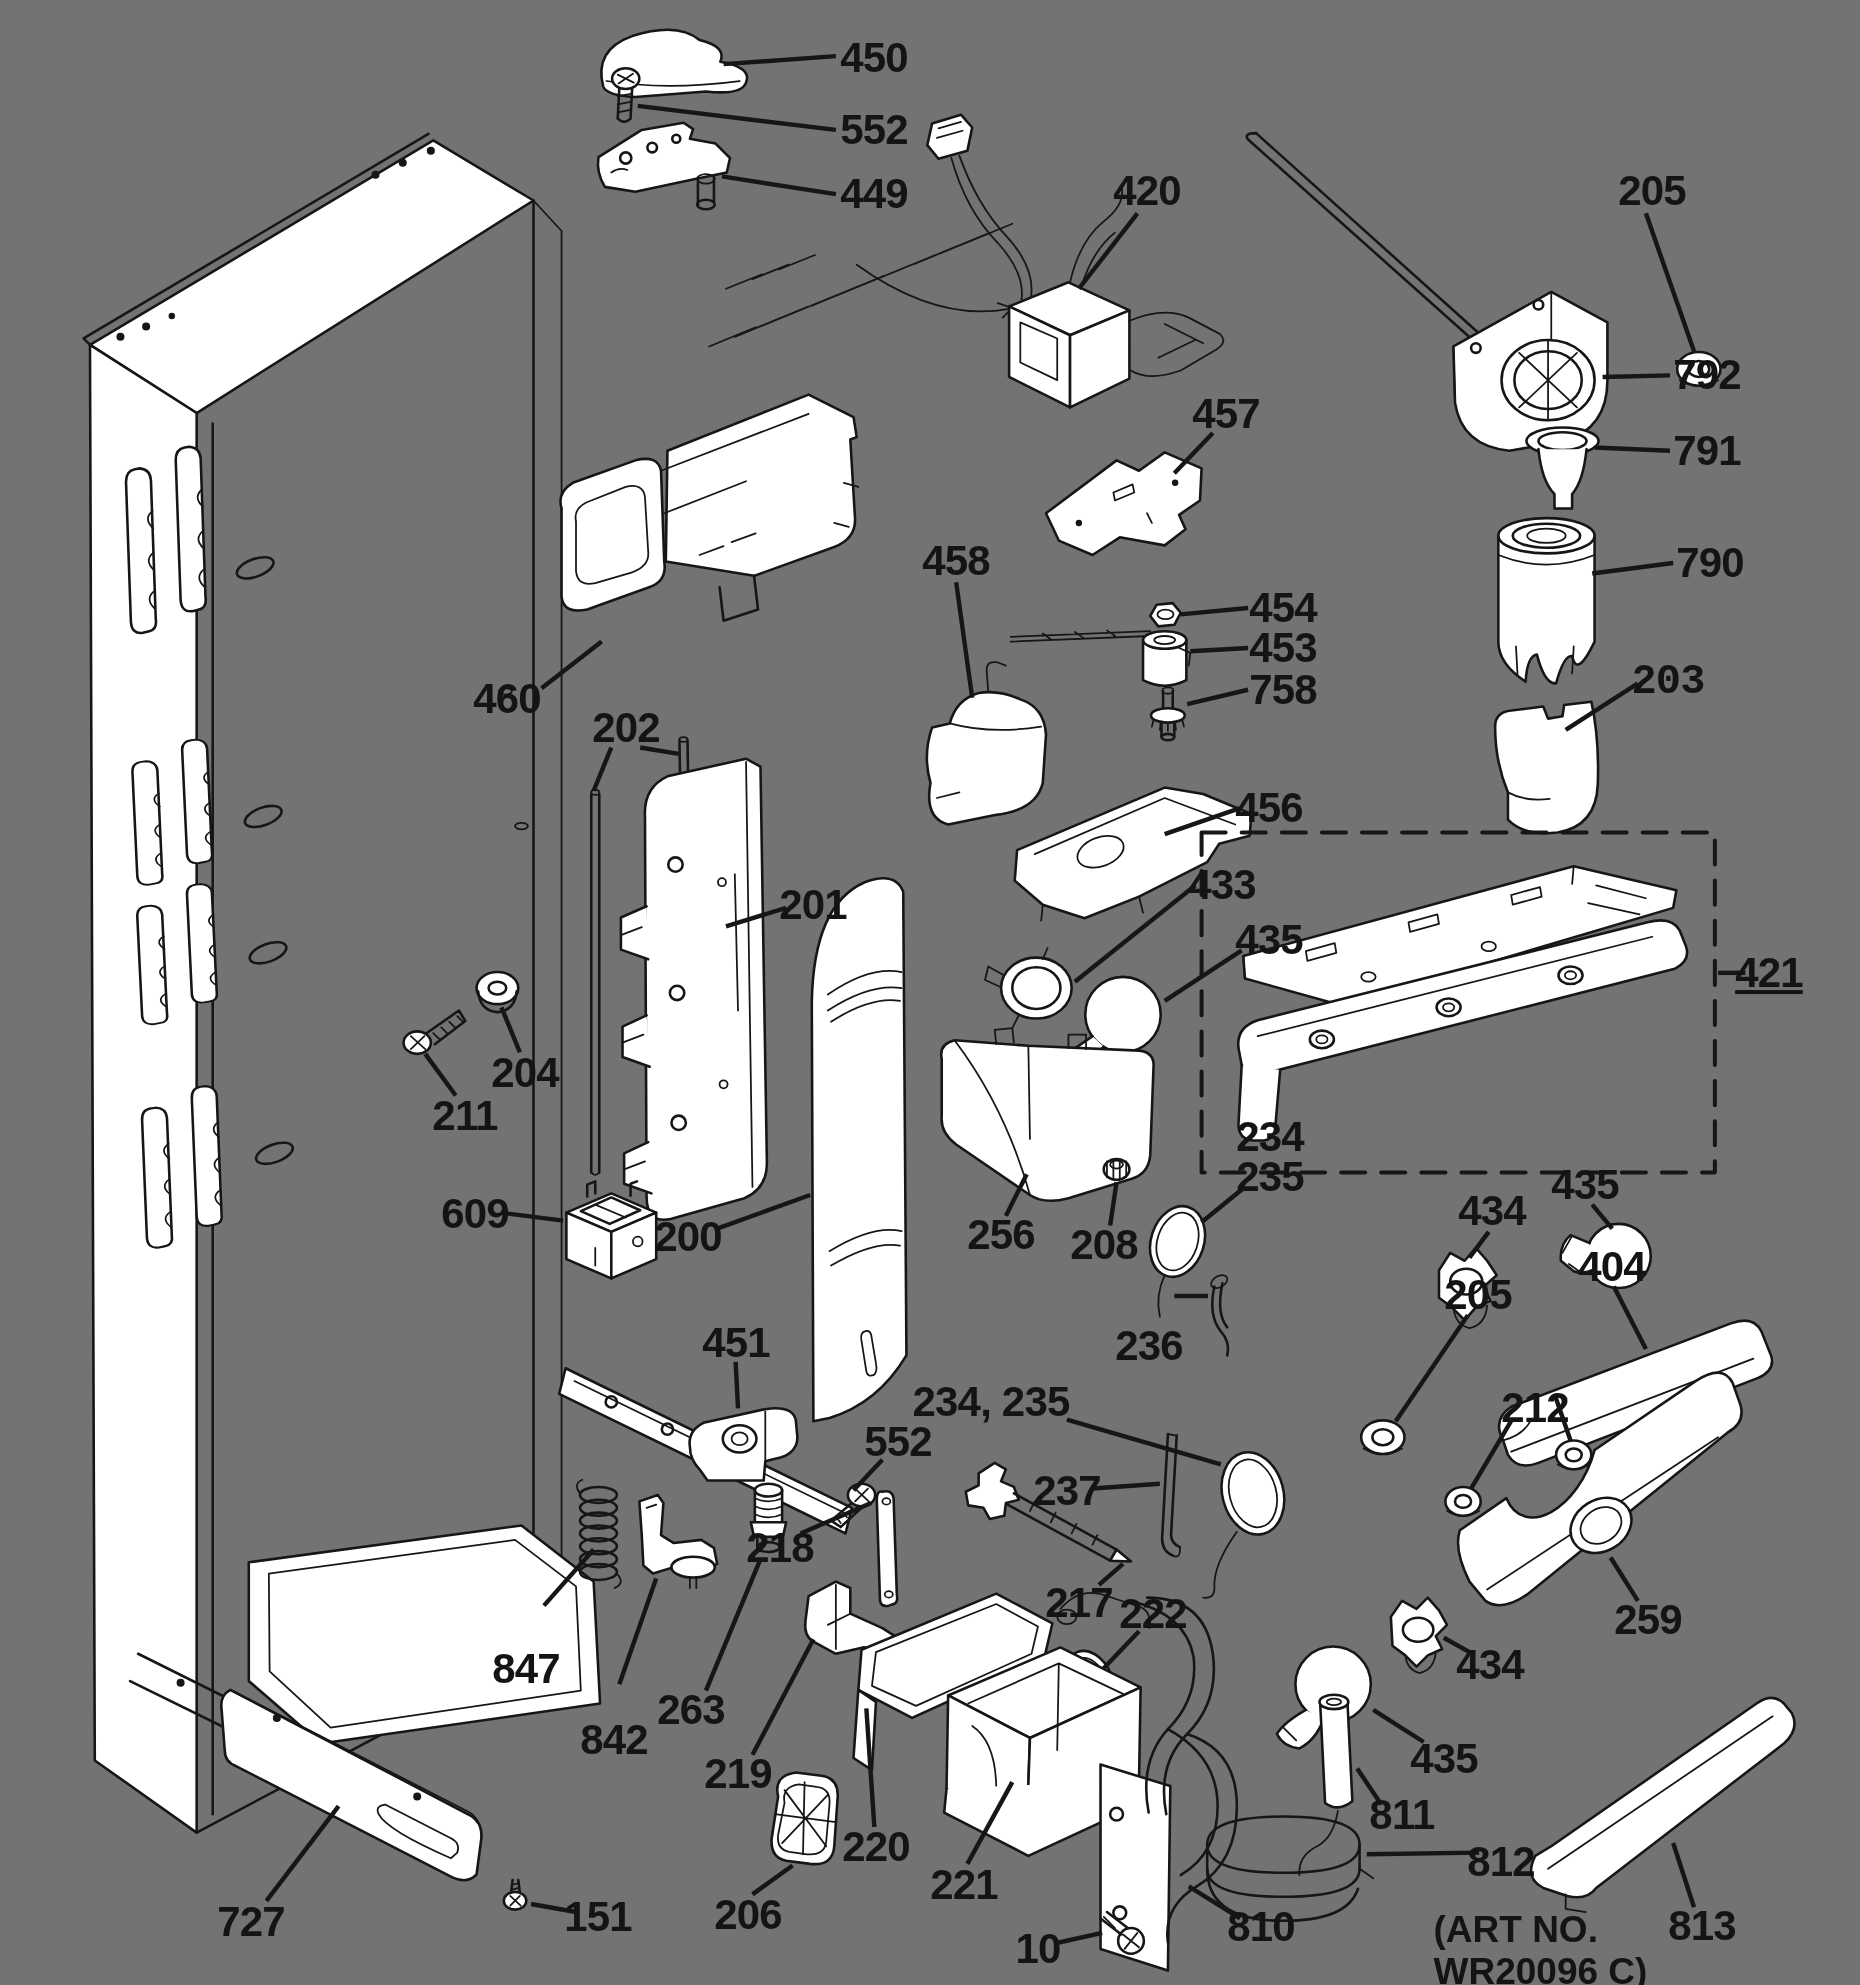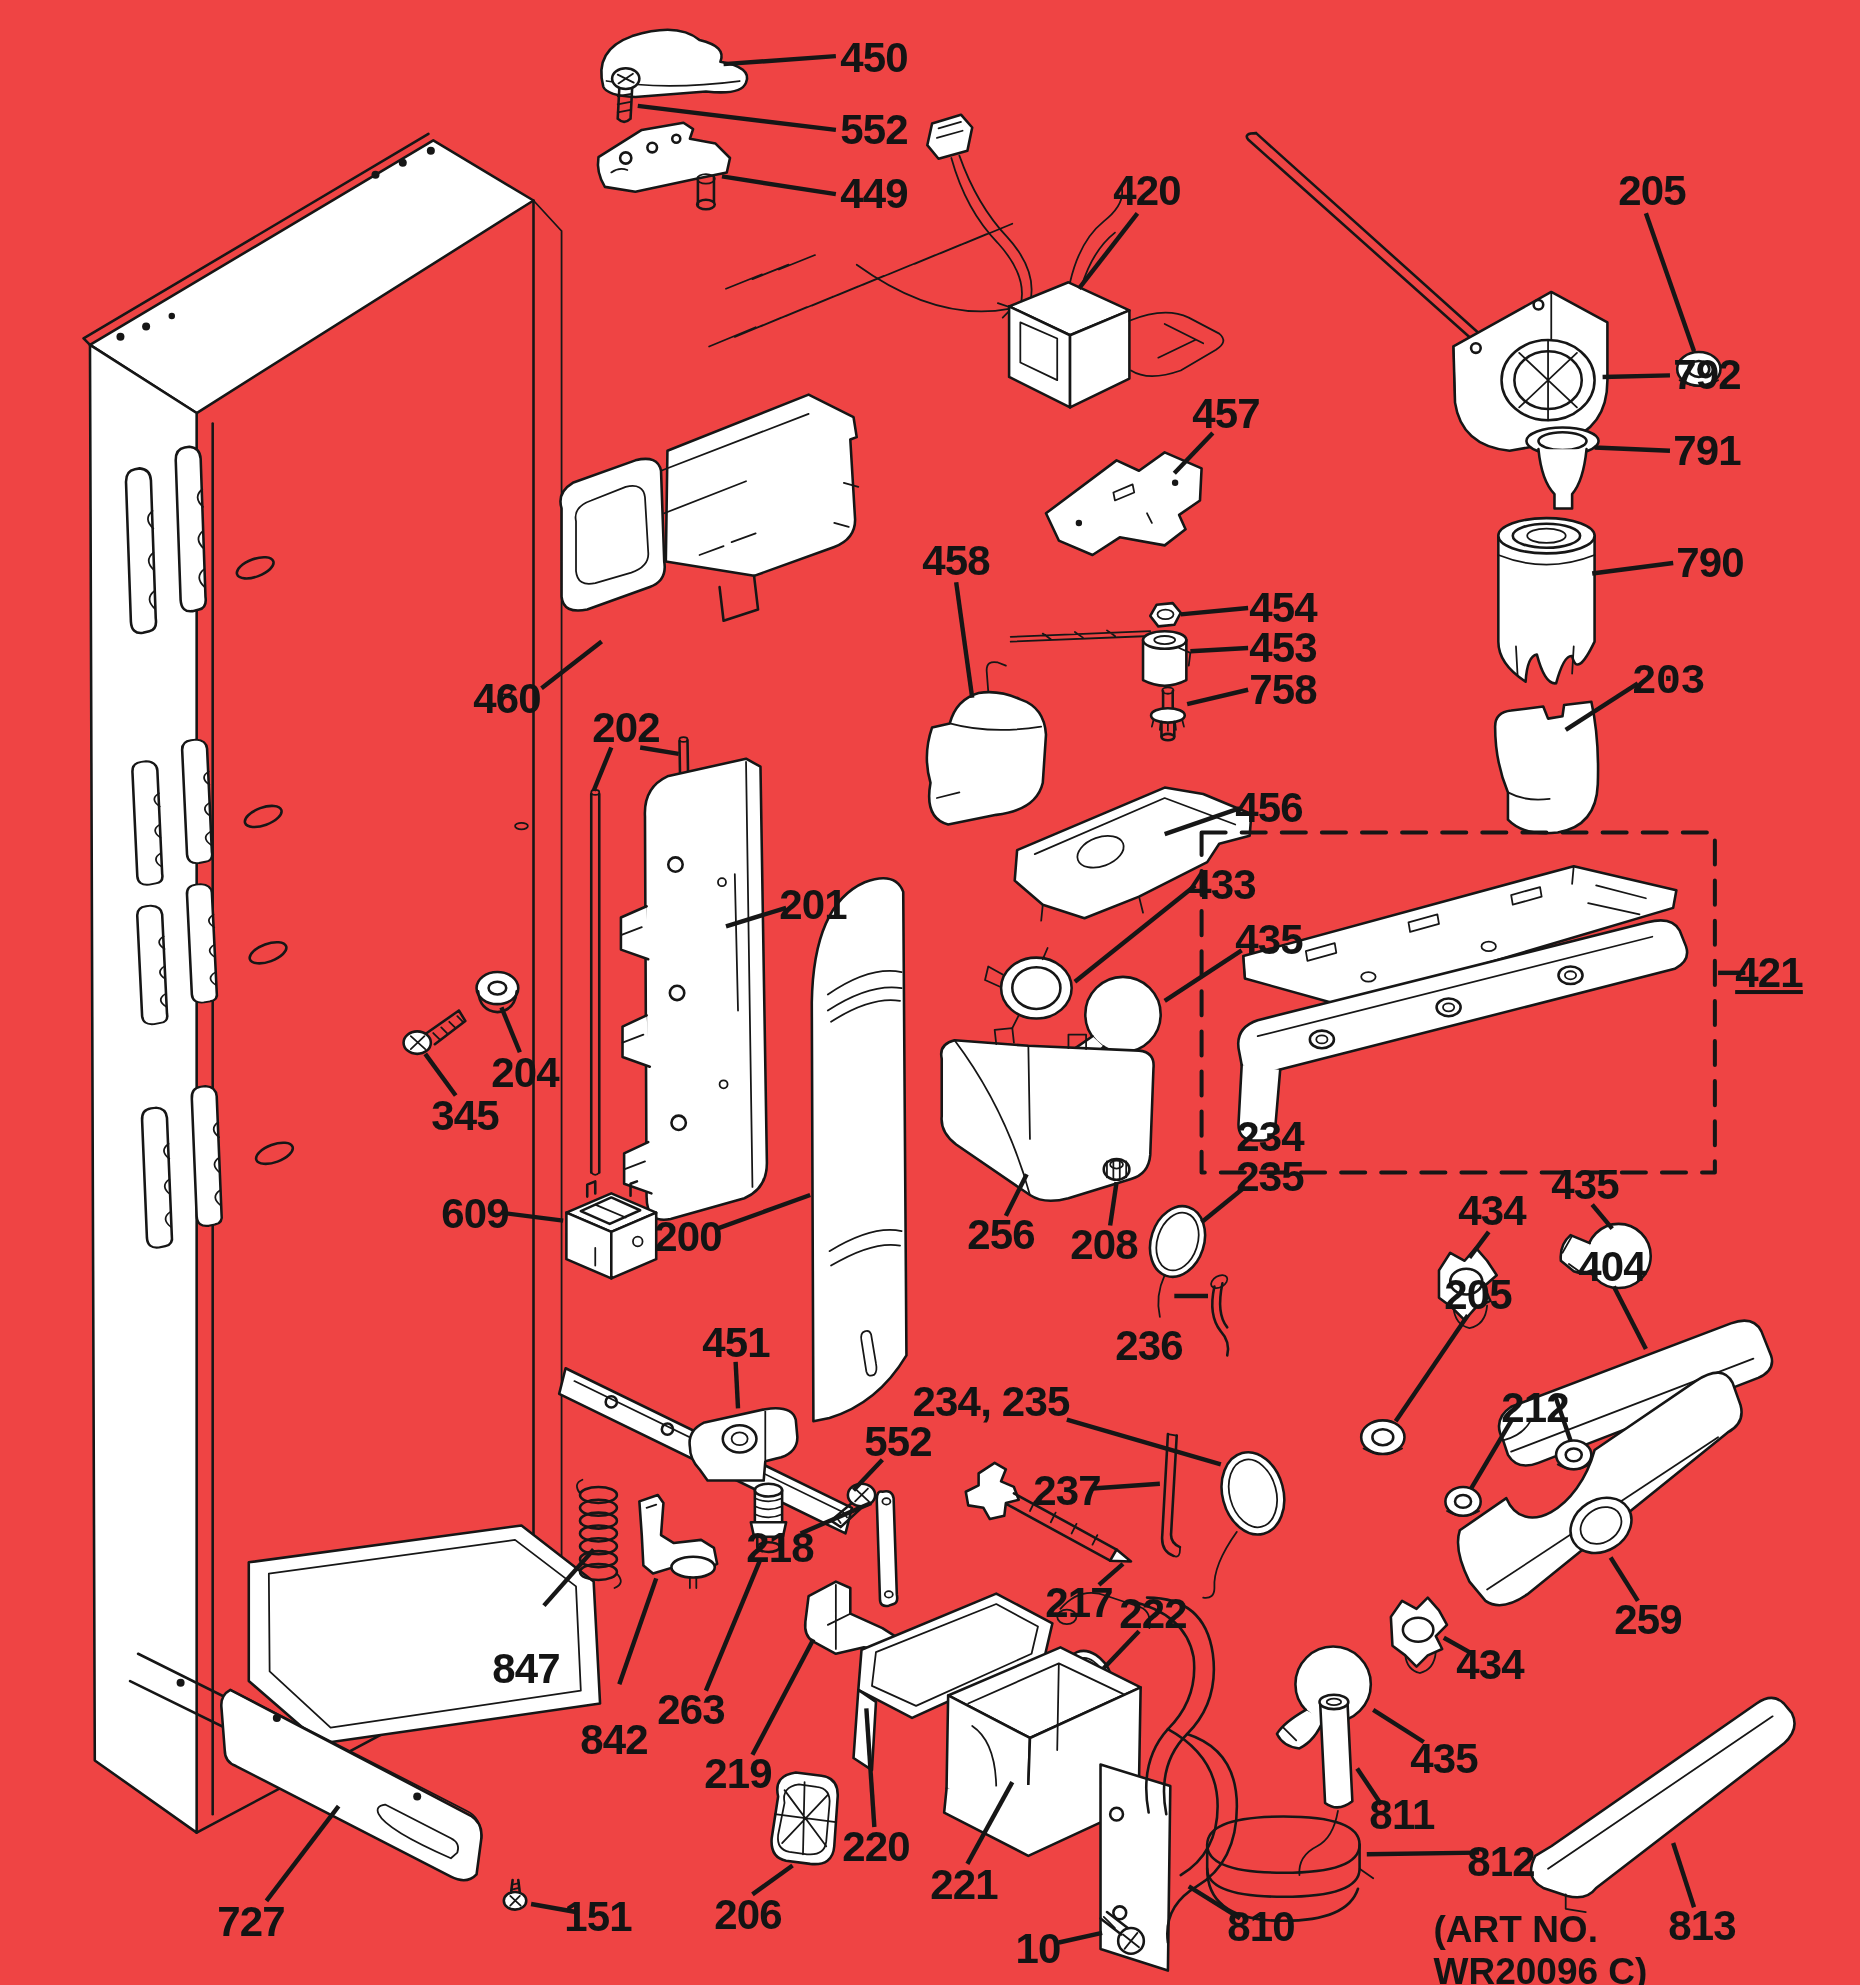--- a/index.html
+++ b/index.html
@@ -1,16 +1,16 @@
 <!DOCTYPE html>
 <html style="font-size:13px"><head>
 <meta charset="utf-8">
 <style>
   html,body{margin:0;padding:0;background:#fff;}
-  .diagram{position:relative;width:1861px;height:1985px;background:#ef4444;
+  .diagram{position:relative;width:1861px;height:1985px;background:#737373;
            font-family:"Liberation Sans",sans-serif;overflow:hidden;}
   svg.layer{position:absolute;left:0;top:0;}
   .art *{stroke:#161616;stroke-width:3.2;fill:none;stroke-linecap:round;stroke-linejoin:round;}
   .art .f{fill:#ffffff;}
   .art .thin{stroke-width:2.2;}
   .art .dot{fill:#161616;stroke:none;}
   .art .dash{stroke-dasharray:30 20;stroke-width:5;}
   #leaders line{stroke:#161616;stroke-width:5.5;stroke-linecap:butt;}
   .part-label{position:absolute;transform:translate(-50%,-50%);
               font-size:42px;font-weight:600;color:#141414;line-height:.95;
@@ -534,21 +534,21 @@
       <div class="part-label" style="left: 1283px; top: 608px;">454</div>
       <div class="part-label" style="left: 1283px; top: 648px;">453</div>
       <div class="part-label" style="left: 1283px; top: 690px;">758</div>
       <div class="part-label" style="left: 507px; top: 699px;">460</div>
       <div class="part-label" style="left: 626px; top: 728px;">202</div>
       <div class="part-label" style="left: 1269px; top: 808px;">456</div>
       <div class="part-label" style="left: 1222px; top: 885px;">433</div>
       <div class="part-label" style="left: 1269px; top: 940px;">435</div>
       <div class="part-label" style="left: 813px; top: 905px;">201</div>
       <div class="part-label" style="left: 525px; top: 1073px;">204</div>
-      <div class="part-label" style="left: 465px; top: 1116px;">345</div>
+      <div class="part-label" style="left: 465px; top: 1116px;">211</div>
       <div class="part-label" style="left: 1769px; top: 973px; text-decoration: underline;">421</div>
       <div class="part-label" style="left: 475px; top: 1214px;">609</div>
       <div class="part-label" style="left: 688px; top: 1237px;">200</div>
       <div class="part-label" style="left: 1001px; top: 1235px;">256</div>
       <div class="part-label" style="left: 1104px; top: 1245px;">208</div>
       <div class="part-label" style="left: 1270px; top: 1157px;">234
 235</div>
       <div class="part-label" style="left: 1149px; top: 1298px; margin-top: 48px;">236</div>
       <div class="part-label" style="left: 1612px; top: 1267px;">404</div>
       <div class="part-label" style="left: 1478px; top: 1295px;">205</div>

